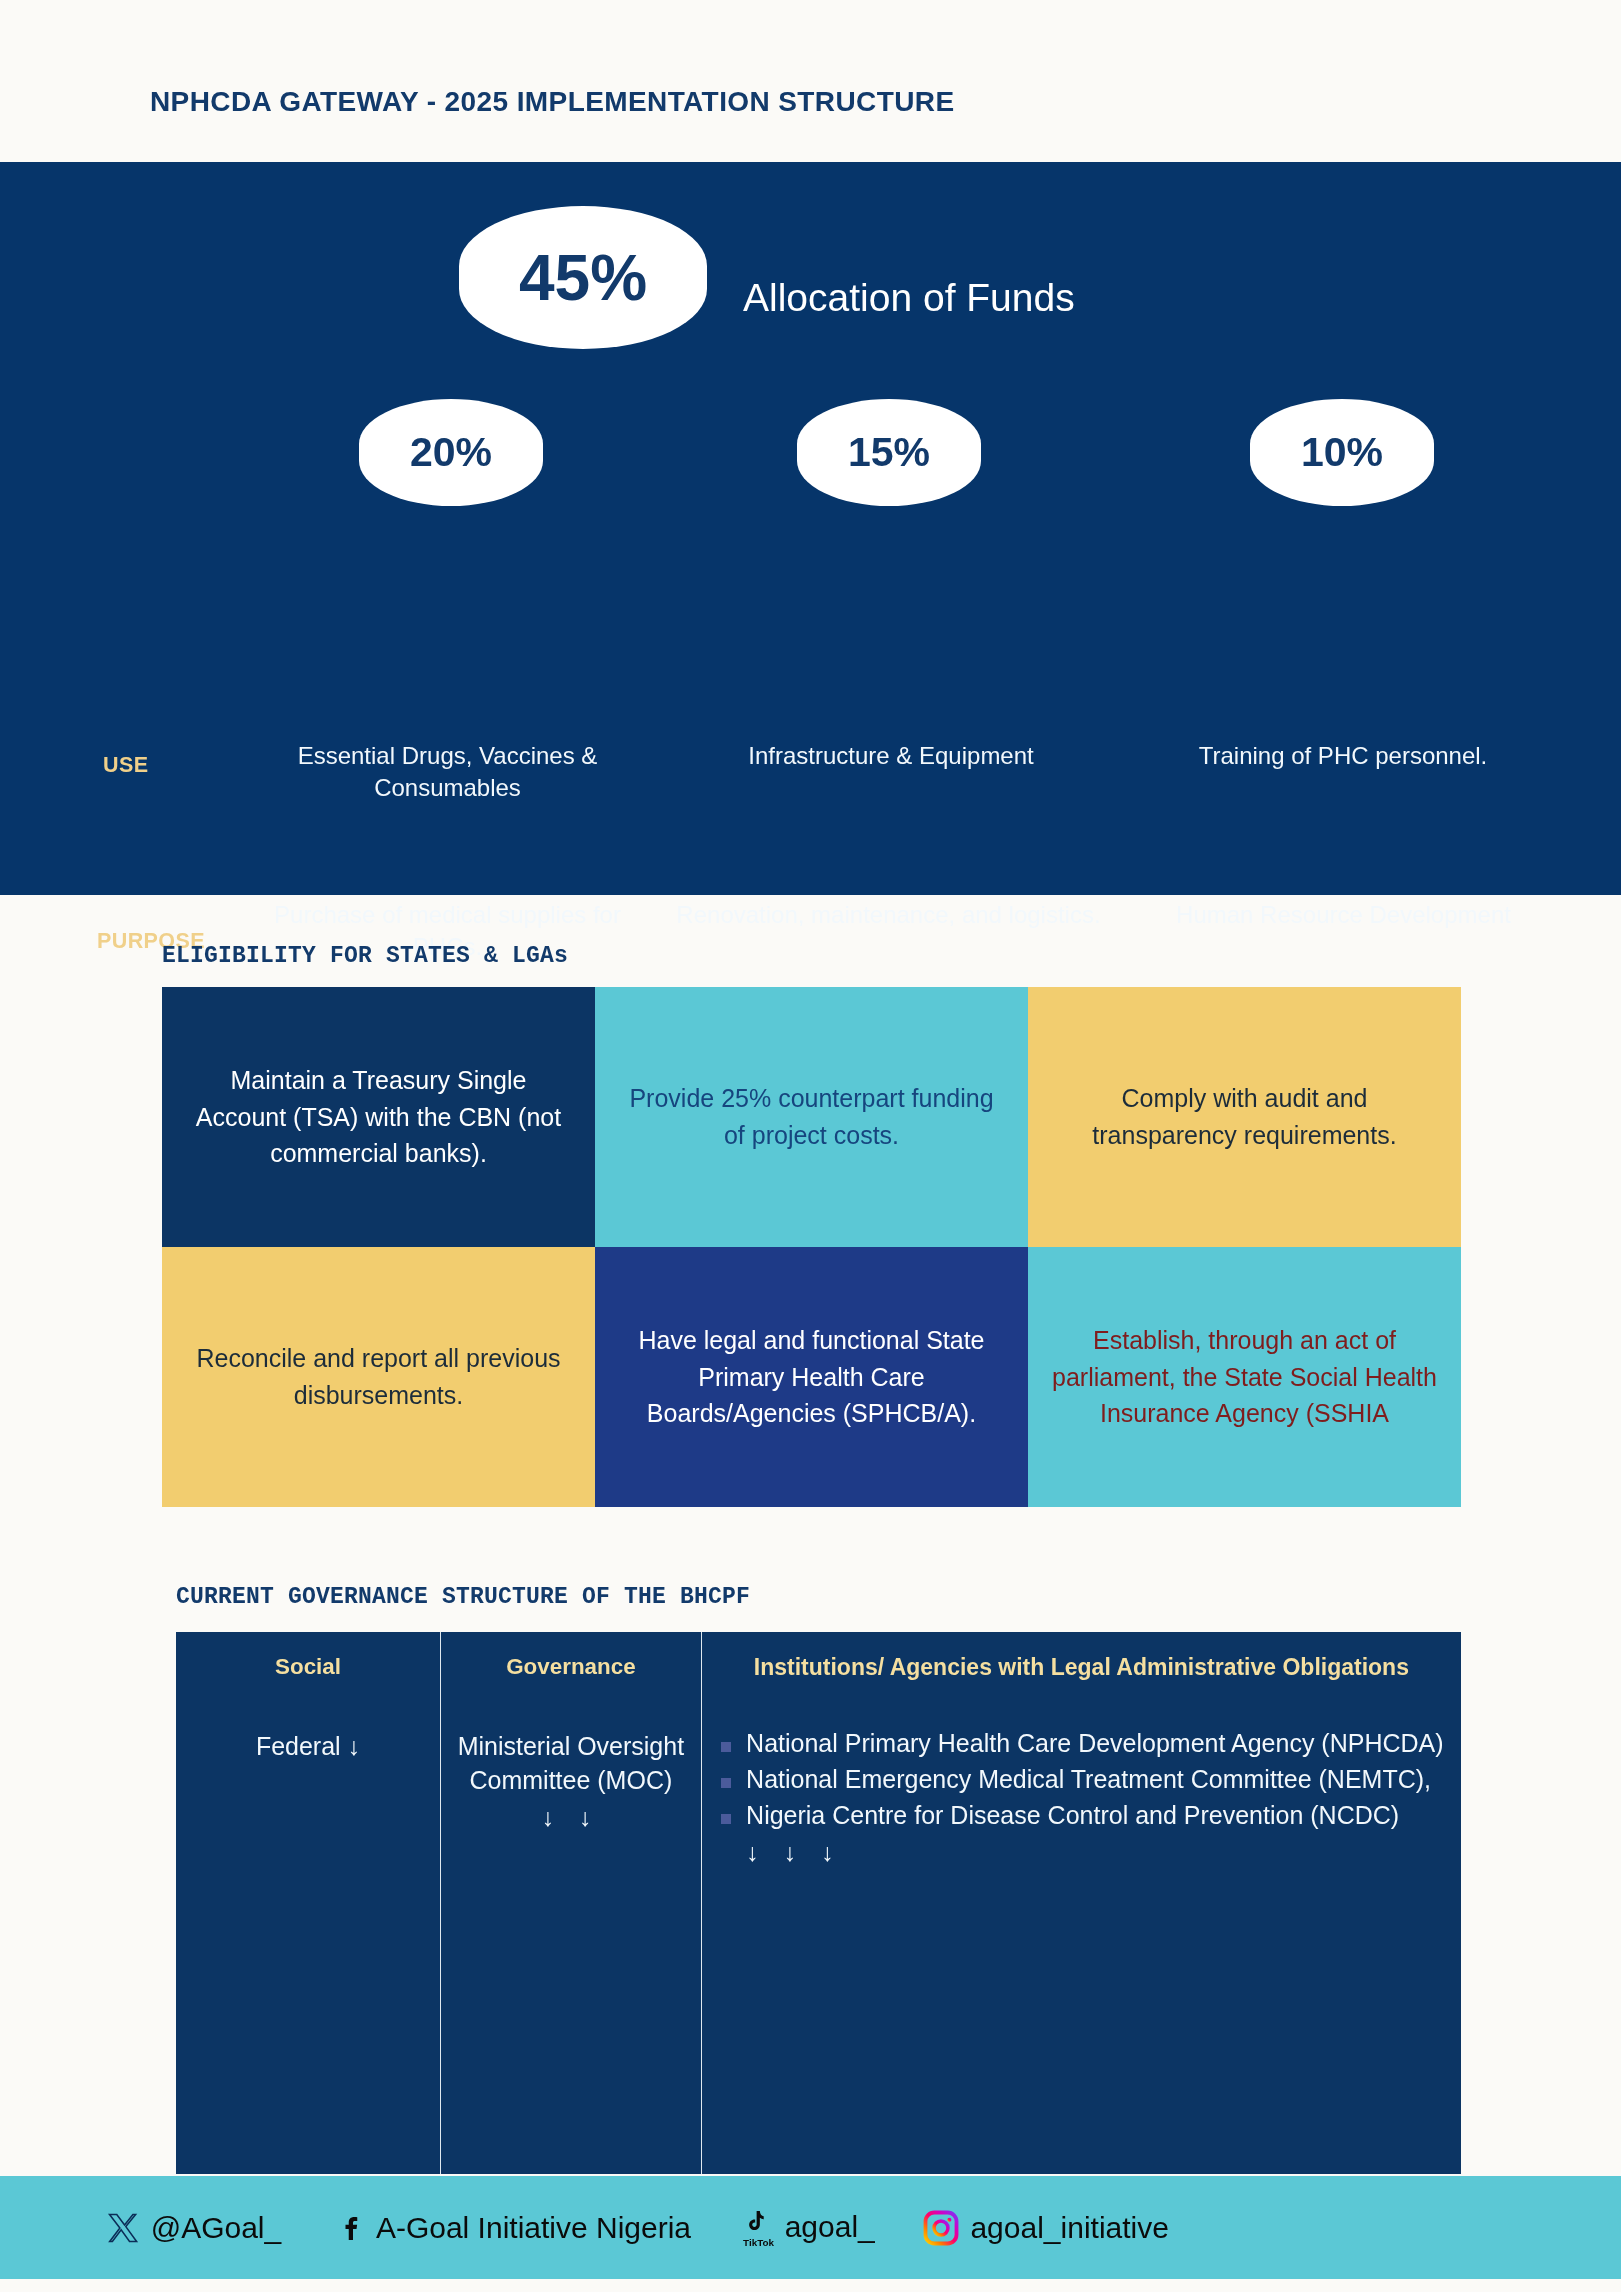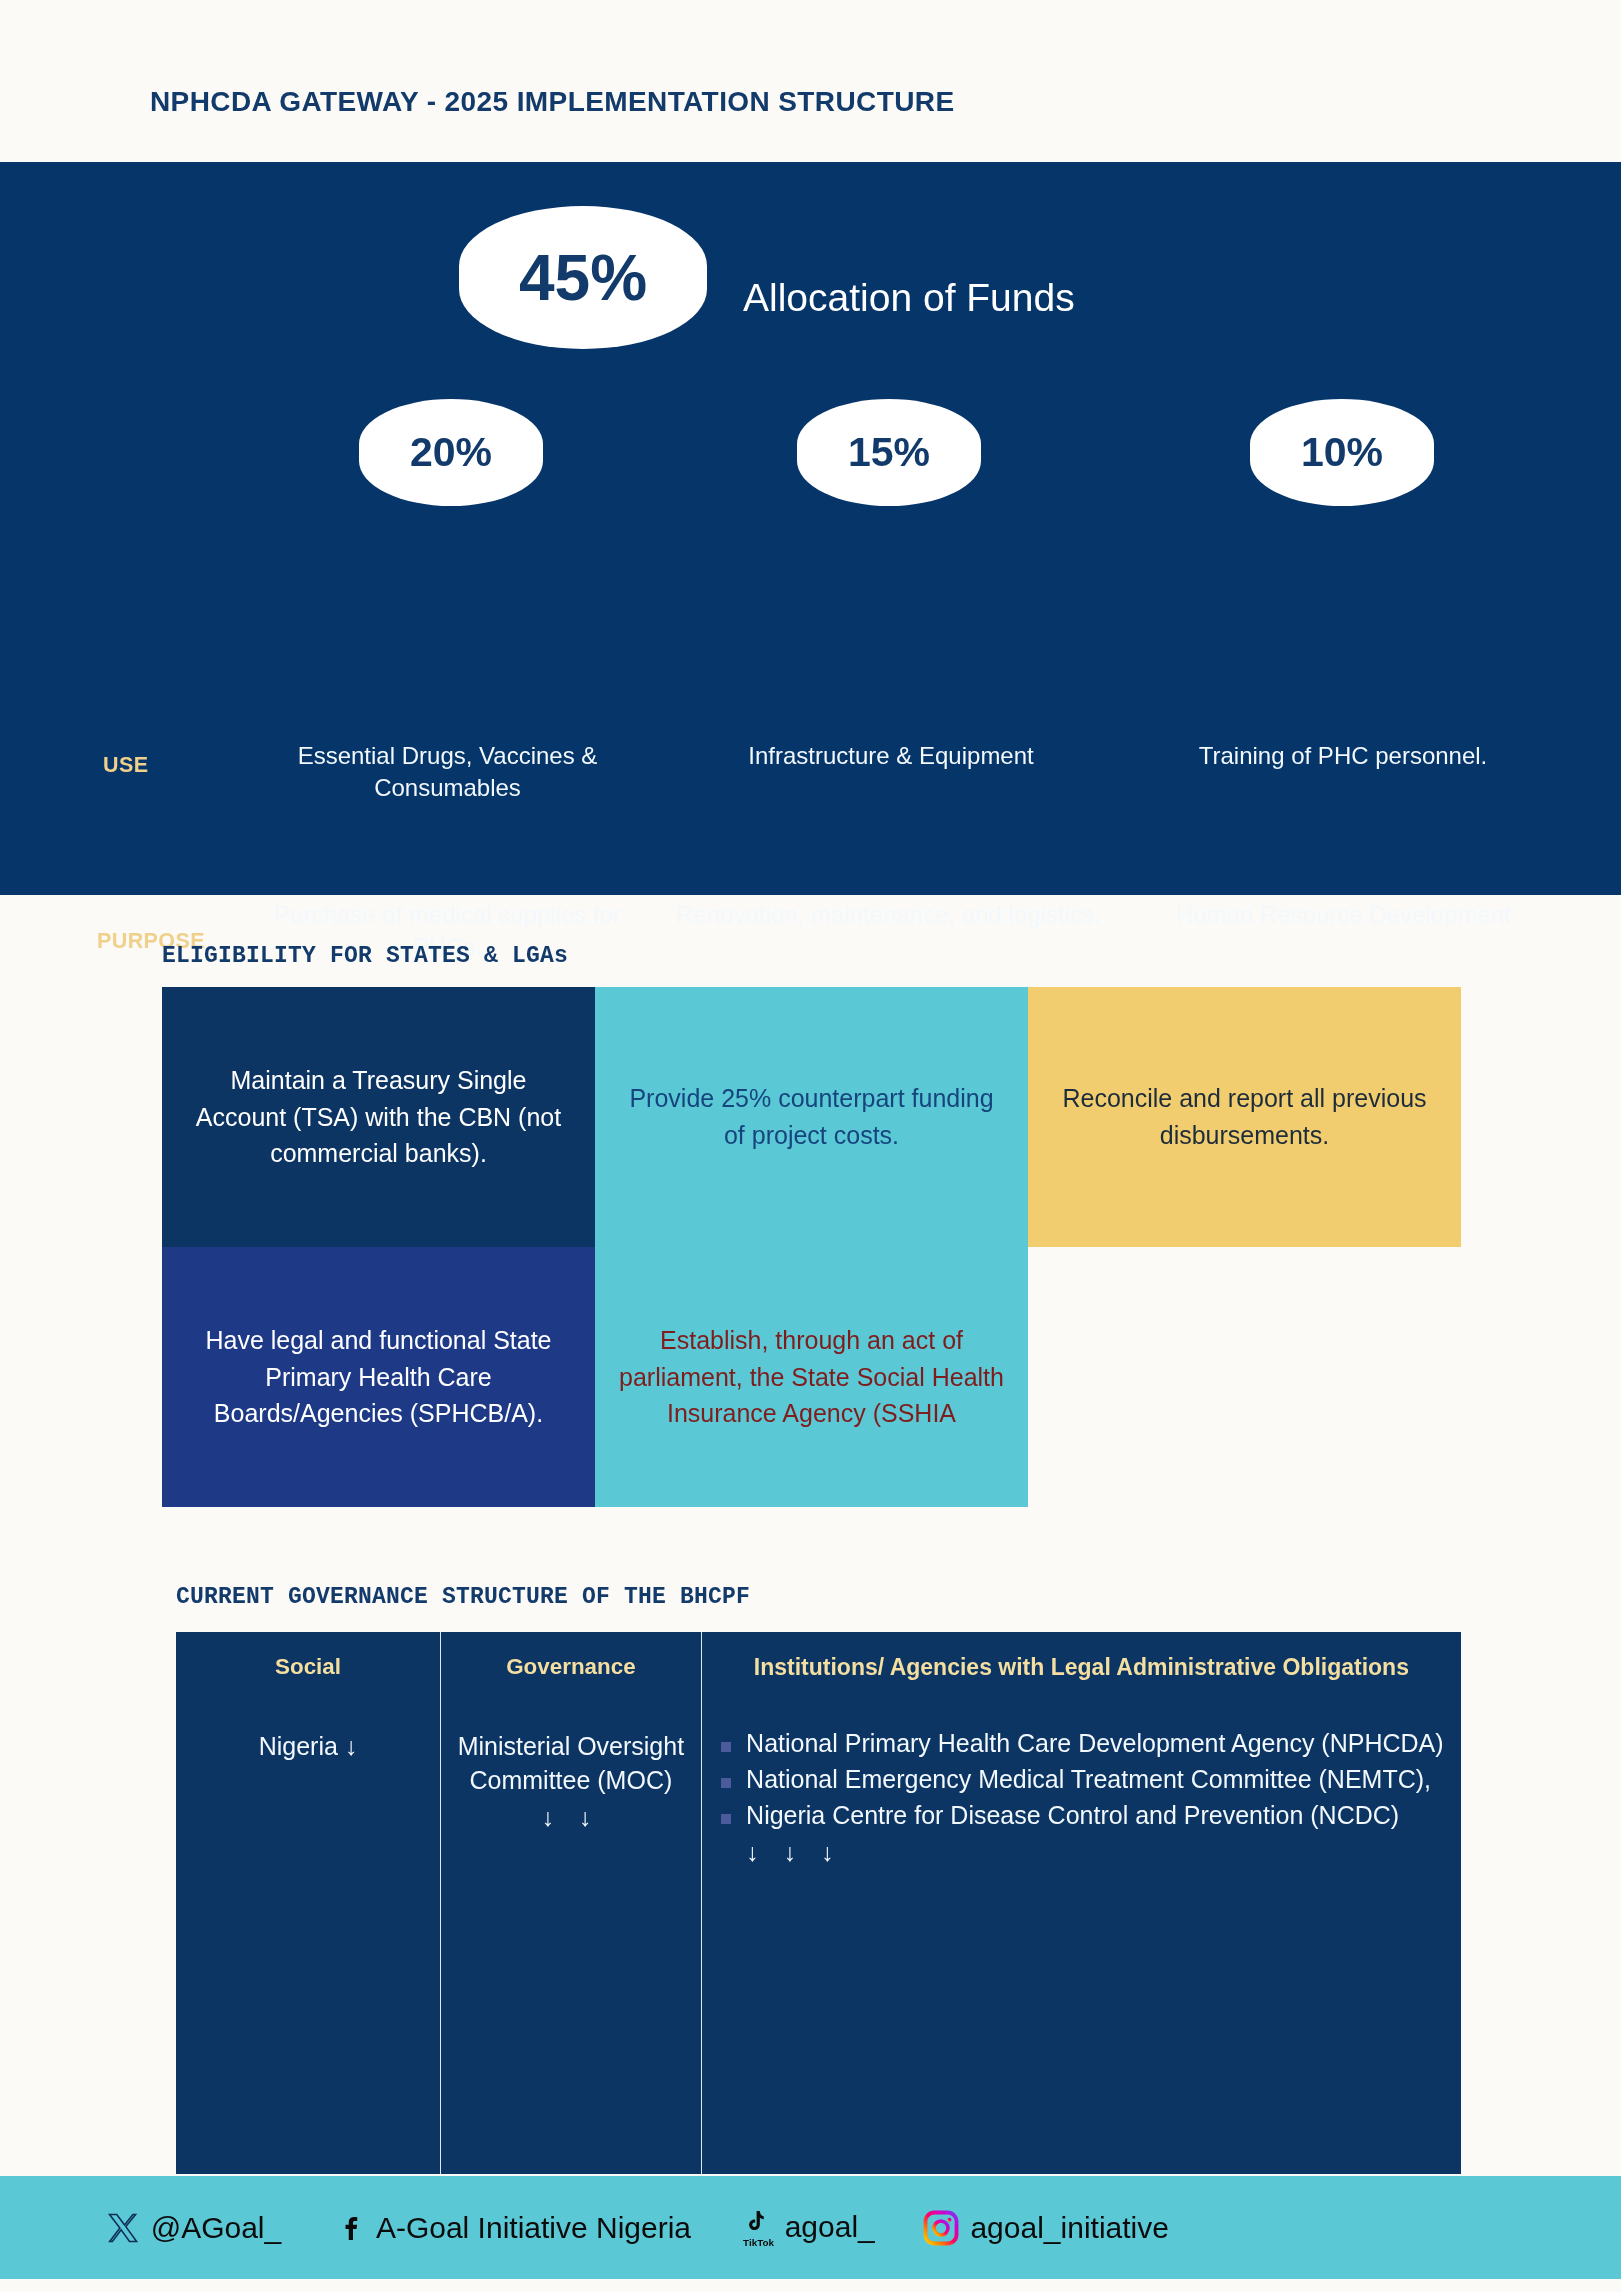--- a/index.html
+++ b/index.html
@@ -256,31 +256,32 @@
     <div class="cell-text purpose-1">Purchase of medical supplies for PHCs.</div>
     <div class="cell-text purpose-2">Renovation, maintenance, and logistics.</div>
     <div class="cell-text purpose-3">Human Resource Development</div>
   </div>
 
   <div class="section-heading elig-heading">ELIGIBILITY FOR STATES &amp; LGAs</div>
 
   <div class="elig-grid">
     <div class="elig-cell bg-navy">Maintain a Treasury Single Account (TSA) with the CBN (not commercial banks).</div>
     <div class="elig-cell bg-teal">Provide 25% counterpart funding of project costs.</div>
+    <div class="elig-cell bg-gold">Comply with audit and transparency requirements.</div>
     <div class="elig-cell bg-gold">Reconcile and report all previous disbursements.</div>
     <div class="elig-cell bg-blue">Have legal and functional State Primary Health Care Boards/Agencies (SPHCB/A).</div>
     <div class="elig-cell bg-teal2">Establish, through an act of parliament, the State Social Health Insurance Agency (SSHIA</div>
   </div>
 
   <div class="section-heading gov-heading">CURRENT GOVERNANCE STRUCTURE OF THE BHCPF</div>
 
   <div class="gov-table">
     <div class="gov-col">
       <div class="gov-head">Social</div>
-      <div class="gov-body">Nigeria ↓</div>
+      <div class="gov-body">Federal ↓</div>
     </div>
     <div class="gov-divider"></div>
 
     <div class="gov-col">
       <div class="gov-head">Governance</div>
       <div class="gov-body">Ministerial Oversight Committee (MOC)</div>
       <div class="gov-body arrows" style="margin-top:3.6px;">↓ ↓</div>
     </div>
     <div class="gov-divider"></div>
 

